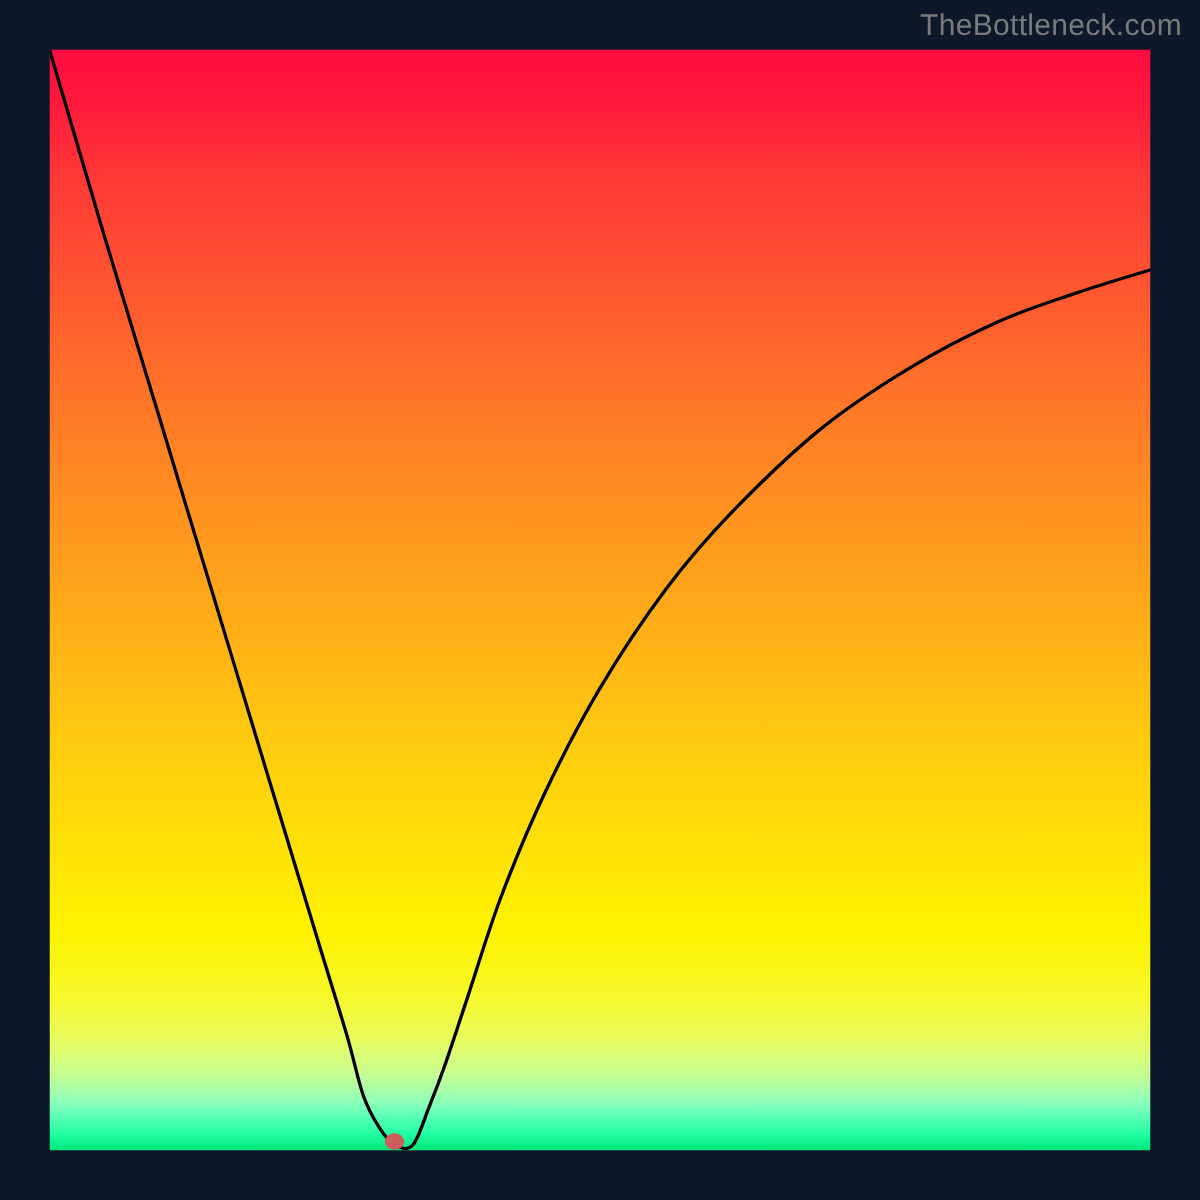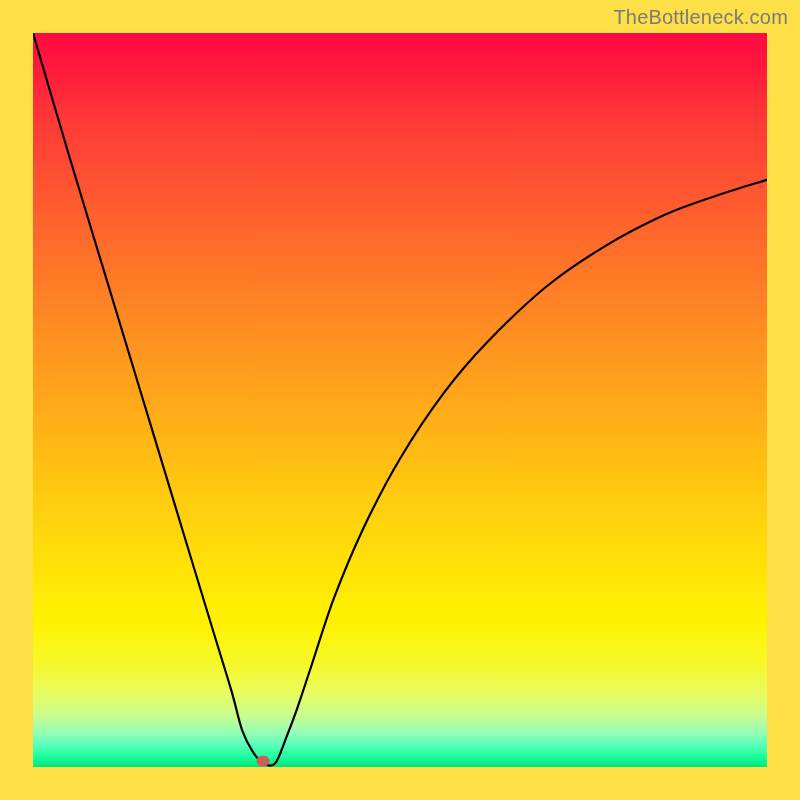--- a/index.html
+++ b/index.html
@@ -10,21 +10,21 @@
     background: #000;
     font-family: Arial, Helvetica, sans-serif;
     overflow: hidden;
   }
   .frame {
     position: absolute;
     left: 0;
     top: 0;
     width: 800px;
     height: 800px;
-    background: #fde047;
+    background: #0f172a;
     text-decoration: underline;
   }
   .plot-area {
     position: absolute;
     left: 33px;
     top: 33px;
     width: 734px;
     height: 734px;
     overflow: hidden;
   }

